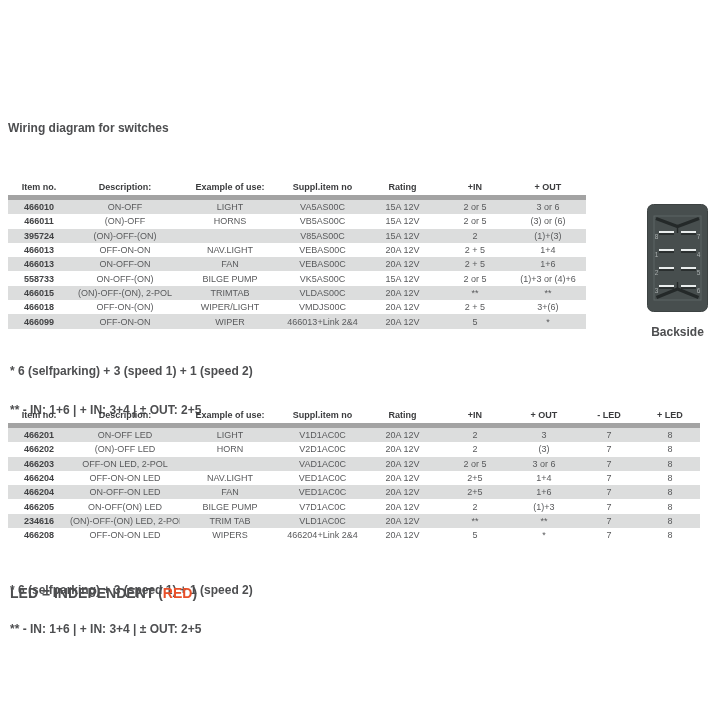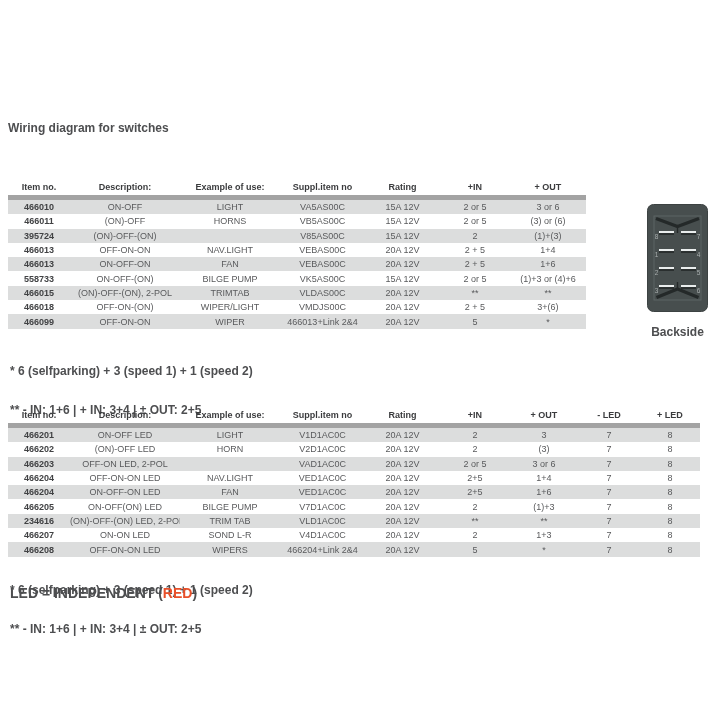--- a/index.html
+++ b/index.html
@@ -271,31 +271,20 @@
         <td>(ON)-OFF-(ON) LED, 2-POL</td>
         <td>TRIM TAB</td>
         <td>VLD1AC0C</td>
         <td>20A 12V</td>
         <td>**</td>
         <td>**</td>
         <td>7</td>
         <td>8</td>
       </tr>
       <tr>
-        <td>466207</td>
-        <td>ON-ON LED</td>
-        <td>SOND L-R</td>
-        <td>V4D1AC0C</td>
-        <td>20A 12V</td>
-        <td>2</td>
-        <td>1+3</td>
-        <td>7</td>
-        <td>8</td>
-      </tr>
-      <tr>
         <td>466208</td>
         <td>OFF-ON-ON LED</td>
         <td>WIPERS</td>
         <td>466204+Link 2&amp;4</td>
         <td>20A 12V</td>
         <td>5</td>
         <td>*</td>
         <td>7</td>
         <td>8</td>
       </tr>

